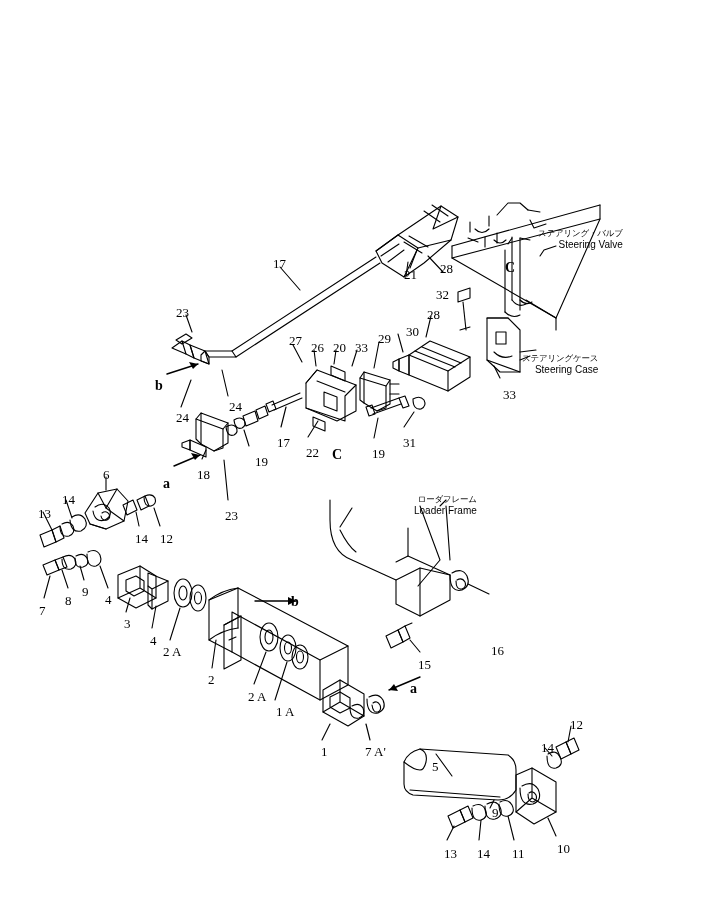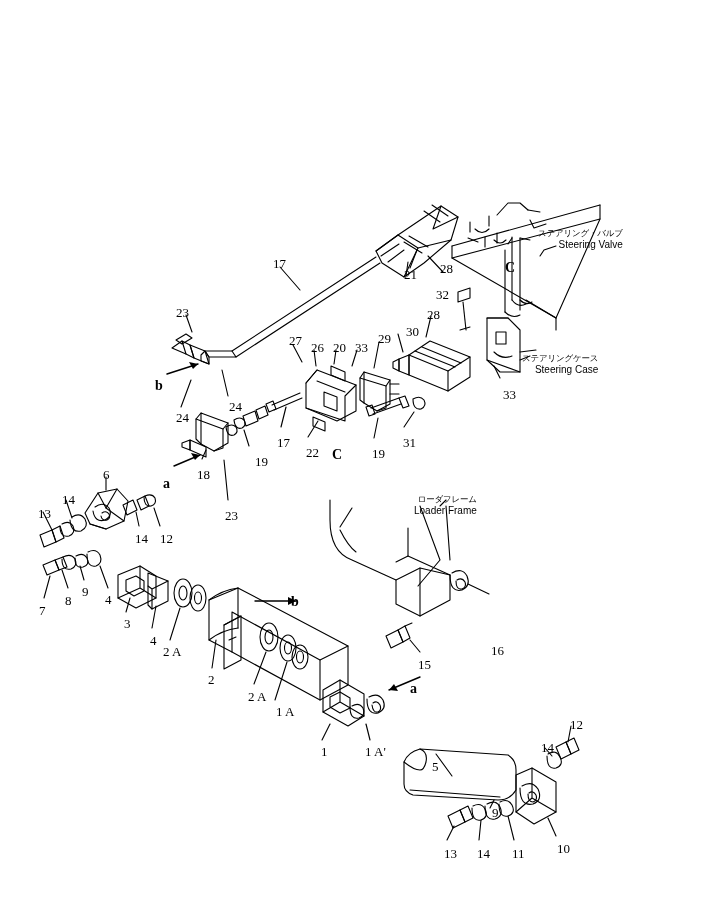--- a/index.html
+++ b/index.html
@@ -359,21 +359,21 @@
       <div class="lbl" style="left: 82px; top: 585px;">9</div>
       <div class="lbl" style="left: 105px; top: 593px;">4</div>
       <div class="lbl" style="left: 124px; top: 617px;">3</div>
       <div class="lbl" style="left: 150px; top: 634px;">4</div>
       <div class="lbl" style="left: 163px; top: 645px;">2 A</div>
       <div class="lbl" style="left: 208px; top: 673px;">2</div>
       <div class="lbl" style="left: 248px; top: 690px;">2 A</div>
       <div class="lbl" style="left: 276px; top: 705px;">1 A</div>
       <div class="lbl bold" style="left: 291px; top: 595px;">b</div>
       <div class="lbl" style="left: 321px; top: 745px;">1</div>
-      <div class="lbl" style="left: 365px; top: 745px;">1 A'</div>
+      <div class="lbl" style="left: 365px; top: 745px;">7 A'</div>
       <div class="lbl bold" style="left: 410px; top: 682px;">a</div>
       <div class="lbl" style="left: 491px; top: 600px; margin-top: 44px;">16</div>
       <div class="lbl" style="left: 418px; top: 658px;">15</div>
       <div class="lbl" style="left: 432px; top: 760px;">5</div>
       <div class="lbl" style="left: 570px; top: 718px;">12</div>
       <div class="lbl" style="left: 541px; top: 741px;">14</div>
       <div class="lbl" style="left: 557px; top: 842px;">10</div>
       <div class="lbl" style="left: 512px; top: 847px;">11</div>
       <div class="lbl" style="left: 477px; top: 847px;">14</div>
       <div class="lbl" style="left: 444px; top: 847px;">13</div>

